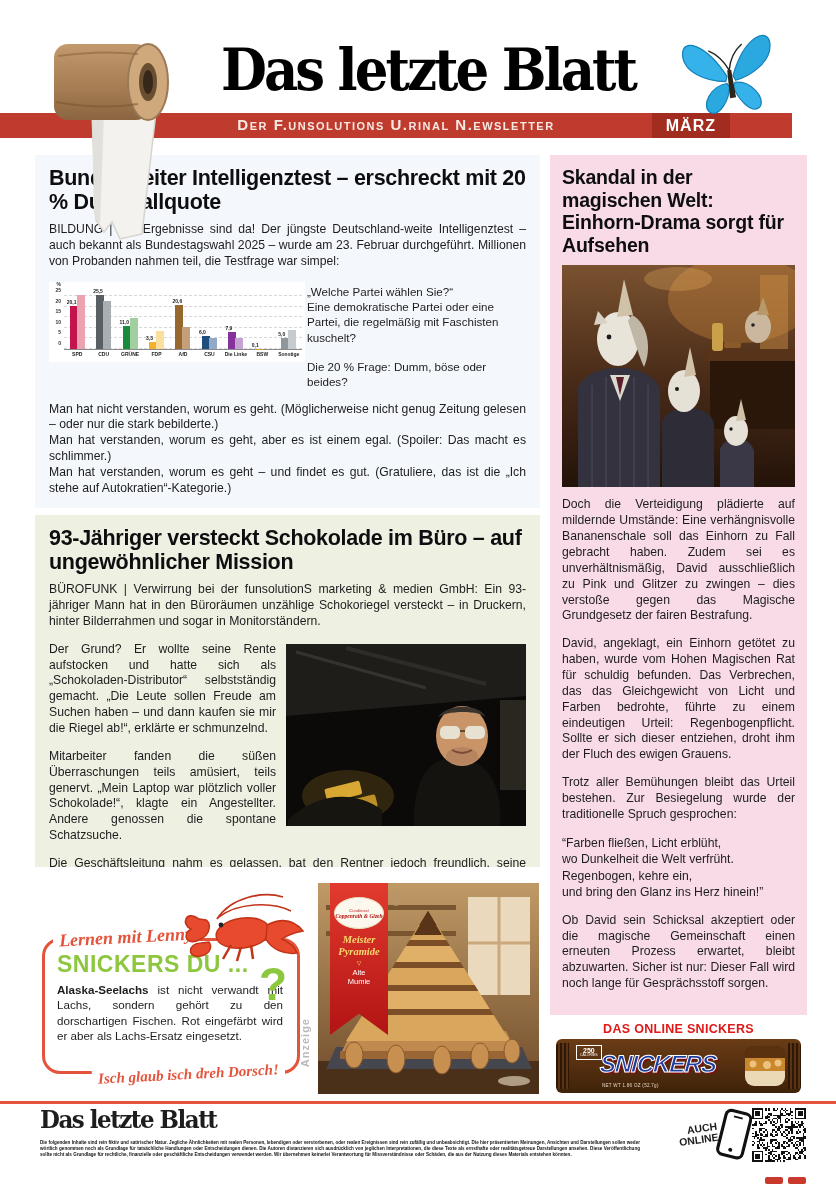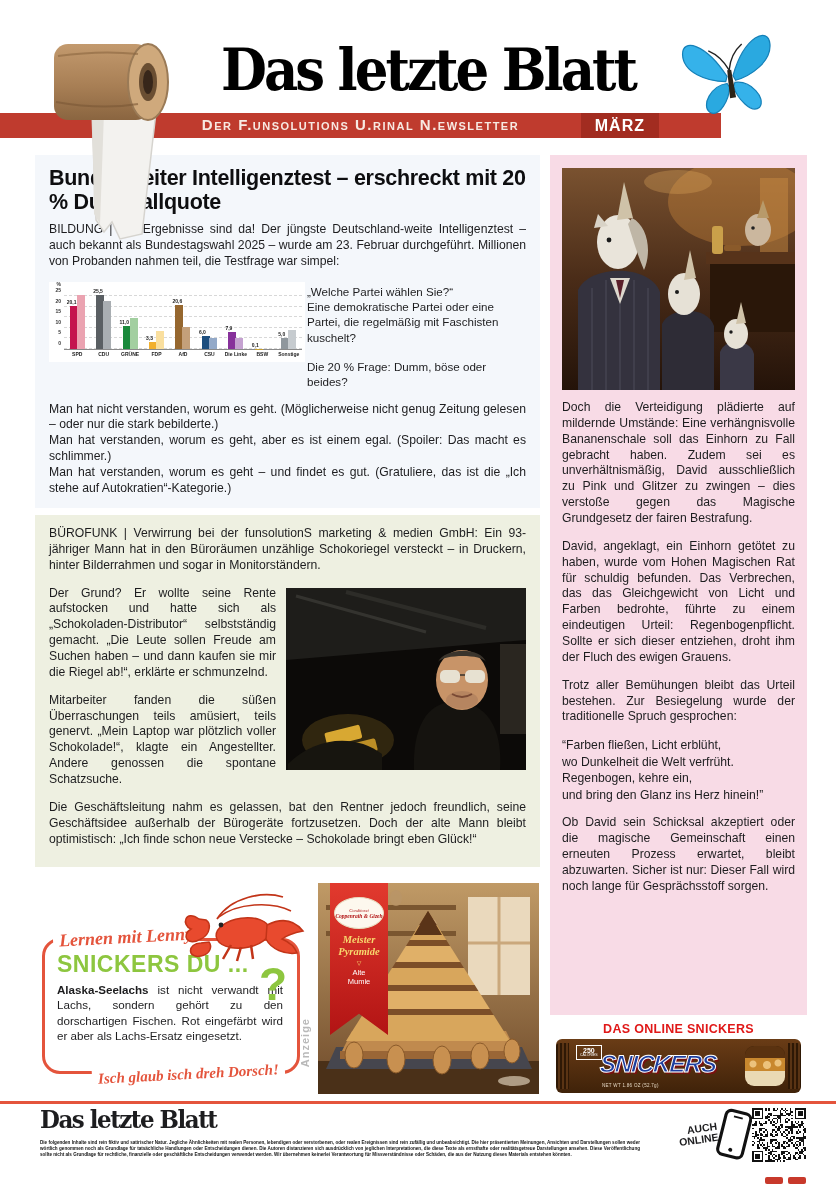--- a/index.html
+++ b/index.html
@@ -5,21 +5,21 @@
   html,body{margin:0;padding:0;}
   #page{position:relative;width:836px;height:1185px;background:#fff;overflow:hidden;
         font-family:"Liberation Sans",sans-serif;color:#1d1d1f;}
 
   
   .roll-svg{position:absolute;left:46px;top:34px;width:130px;height:212px;z-index:5;}
   .masthead-title{position:absolute;left:178px;top:38px;width:500px;text-align:center;
     font-family:"DejaVu Serif",serif;font-weight:700;font-size:53px;letter-spacing:-3px;
     color:#000;transform:scaleY(1.08);}
   .butterfly-svg{position:absolute;left:680px;top:30px;width:100px;height:92px;z-index:4;}
-  .banner{position:absolute;left:0;top:113px;width:721px;height:25px;background:var(--banner_red);z-index:1;}
+  .banner{position:absolute;left:0;top:113px;width:792px;height:25px;background:var(--banner_red);z-index:1;}
   .banner-sub{position:absolute;left:0;right:0;top:3px;text-align:center;color:#f7e9e2;
     font-variant:small-caps;font-size:15px;font-weight:600;letter-spacing:1.5px;}
   .banner-month{position:absolute;right:62px;top:0;height:100%;padding:0 14px;display:flex;align-items:center;
     background:var(--dark_red);color:#fff;font-weight:800;font-size:16px;letter-spacing:1px;}
 
   
   .article1{position:absolute;left:35px;top:155px;width:505px;height:353px;background:var(--blue_bg);
     padding:11px 14px 0;box-sizing:border-box;overflow:hidden;}
   .article2{position:absolute;left:35px;top:515px;width:505px;height:352px;background:var(--olive_bg);
     padding:11px 14px 0;box-sizing:border-box;overflow:hidden;}
@@ -277,20 +277,21 @@
     </div>
 
     <p class="para-tight">Man hat nicht verstanden, worum es geht. (Möglicherweise nicht genug Zeitung gelesen – oder nur die stark bebilderte.)</p>
     <p class="para-tight">Man hat verstanden, worum es geht, aber es ist einem egal. (Spoiler: Das macht es schlimmer.)</p>
     <p class="para-tight">Man hat verstanden, worum es geht – und findet es gut. (Gratuliere, das ist die „Ich stehe auf Autokratien“-Kategorie.)</p>
     <div class="gap"></div>
 
   </div>
 
   <div class="article2">
+    <h1 class="h1">93-Jähriger versteckt Schokolade im Büro – auf ungewöhnlicher Mission</h1>
     <p class="para">BÜROFUNK | Verwirrung bei der funsolutionS marketing &amp; medien GmbH: Ein 93-jähriger Mann hat in den Büroräumen unzählige Schokoriegel versteckt – in Druckern, hinter Bilderrahmen und sogar in Monitorständern.</p>
     <div>
       <svg class="car-img" viewBox="0 0 240 182">
         <rect width="240" height="182" fill="#0c0a08"></rect>
         <polygon points="0,0 240,0 240,52 0,72" fill="#1e1d1a"></polygon>
         <path d="M10 8 L140 44" stroke="#4a4a44" stroke-width="3" opacity=".5"></path>
         <path d="M60 4 L200 40" stroke="#3c3c36" stroke-width="4" opacity=".5"></path>
         <rect x="214" y="56" width="26" height="90" fill="#2a2620"></rect>
         <ellipse cx="62" cy="152" rx="46" ry="26" fill="#d8a832" opacity=".18"></ellipse>
         <g transform="rotate(-14 60 150)">
@@ -385,20 +386,21 @@
         <div class="logo-top">Conditorei</div>
         <div class="logo-main">Coppenrath &amp; Gizeh</div>
       </div>
       <div class="ribbon-product">Meister Pyramide</div>
       <div class="ribbon-divider">▽</div>
       <div class="ribbon-variant">Alte Mumie</div>
     </div>
   </div>
 
   <div class="article3">
+    <h2 class="h2">Skandal in der magischen Welt: Einhorn-Drama sorgt für Aufsehen</h2>
     <svg class="court-img" viewBox="0 0 233 222">
       <defs>
         <linearGradient id="cg" x1="0" y1="0" x2="0" y2="1">
           <stop offset="0" stop-color="#7a5230"></stop>
             <stop offset=".5" stop-color="#4a2c18"></stop>
             <stop offset="1" stop-color="#241309"></stop>
         </linearGradient>
       </defs>
       <rect width="233" height="222" fill="url(#cg)"></rect>
       <ellipse cx="178" cy="34" rx="72" ry="44" fill="#d89040" opacity=".35"></ellipse>

